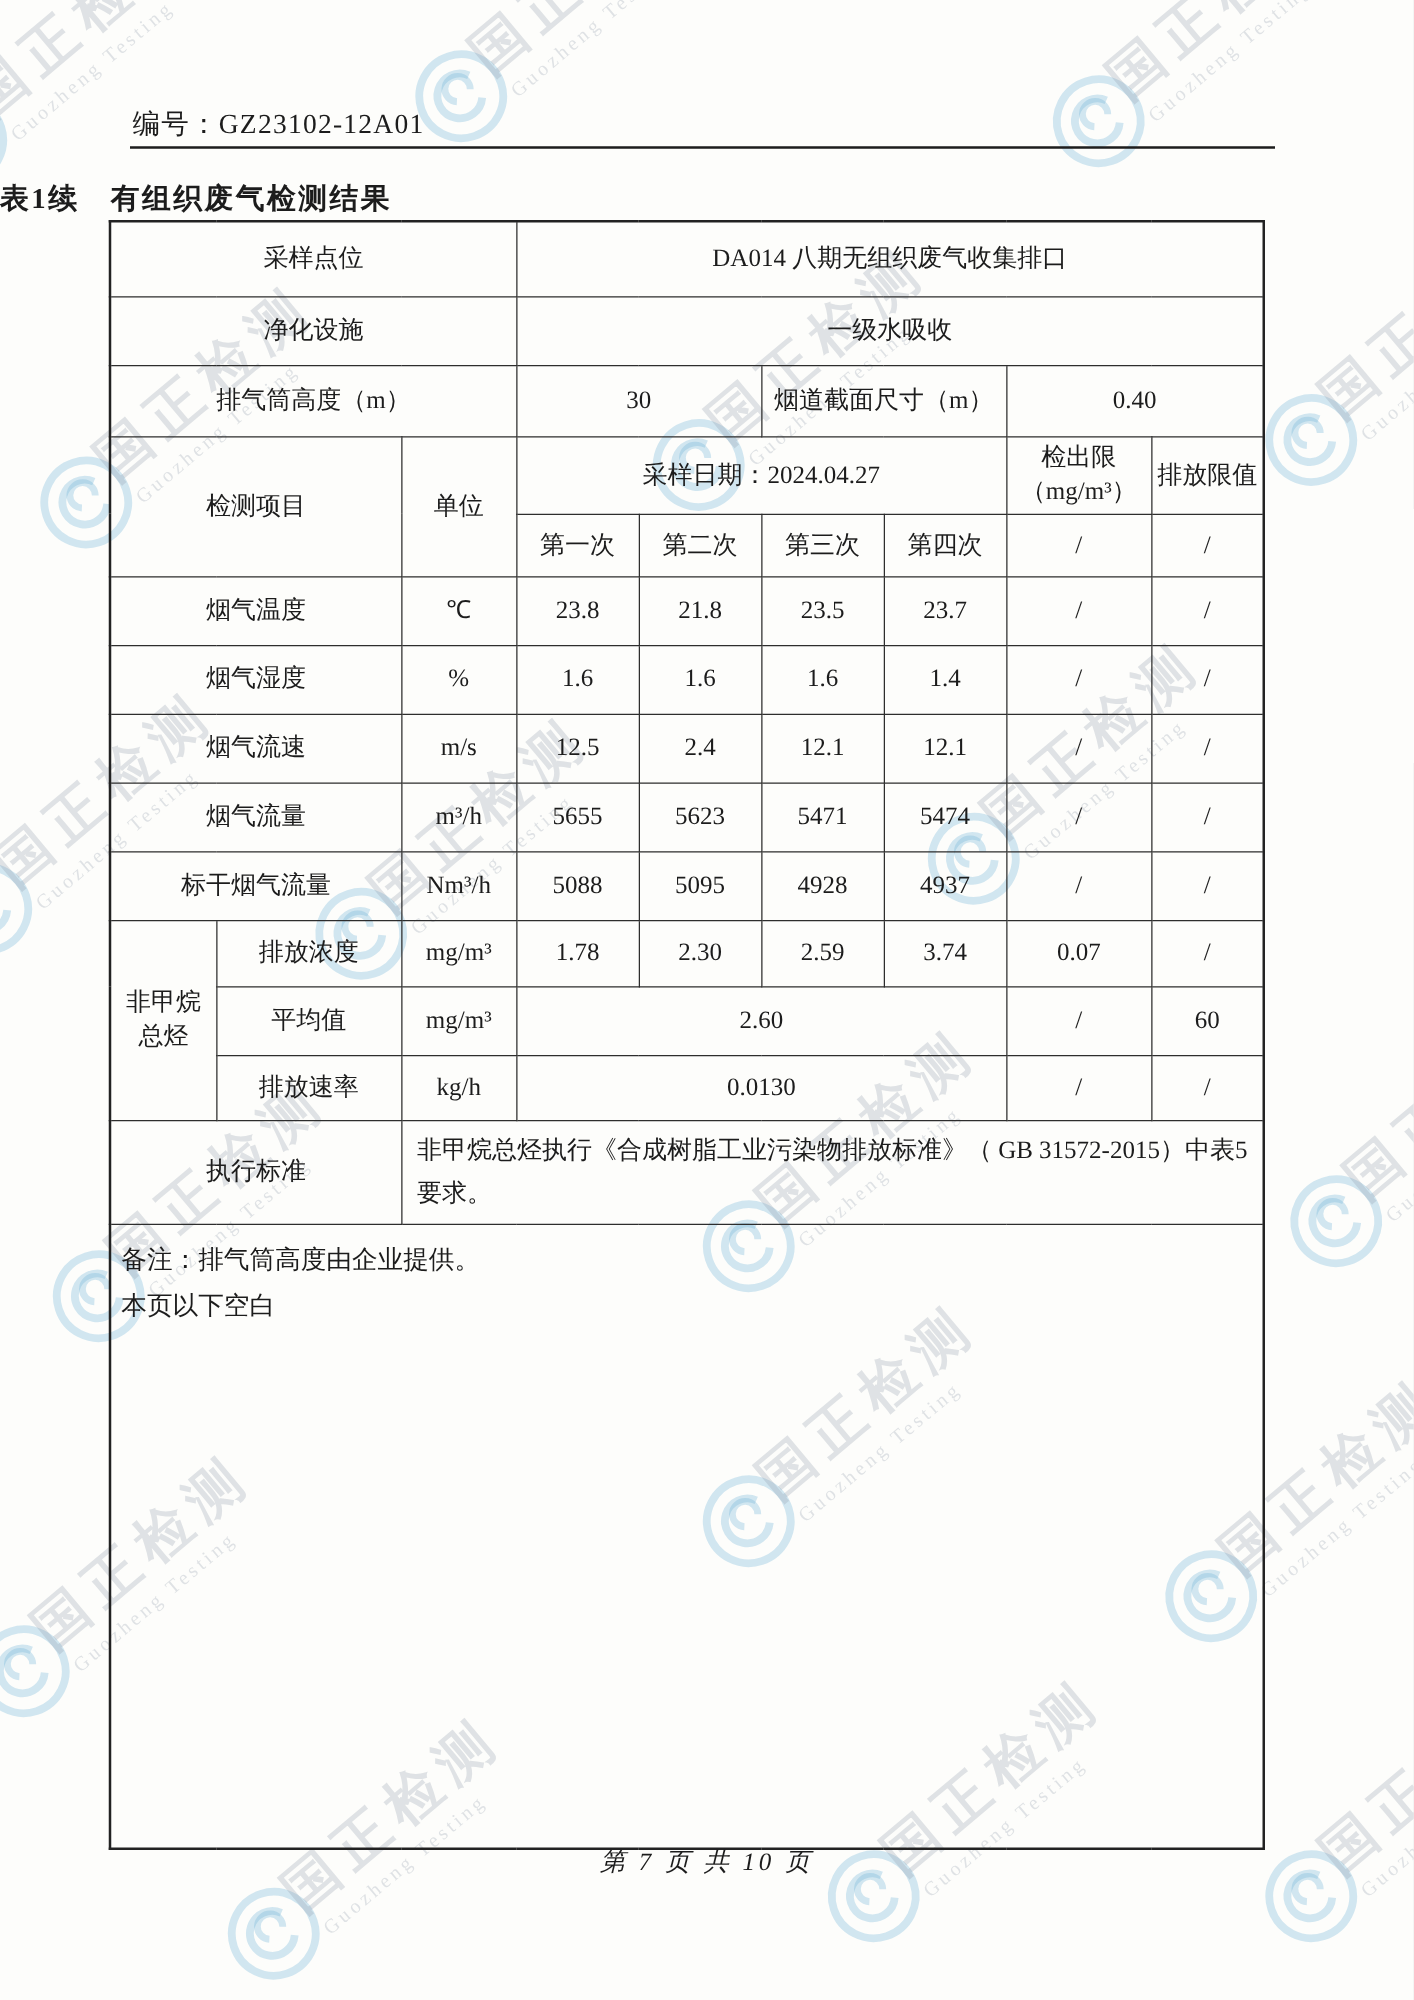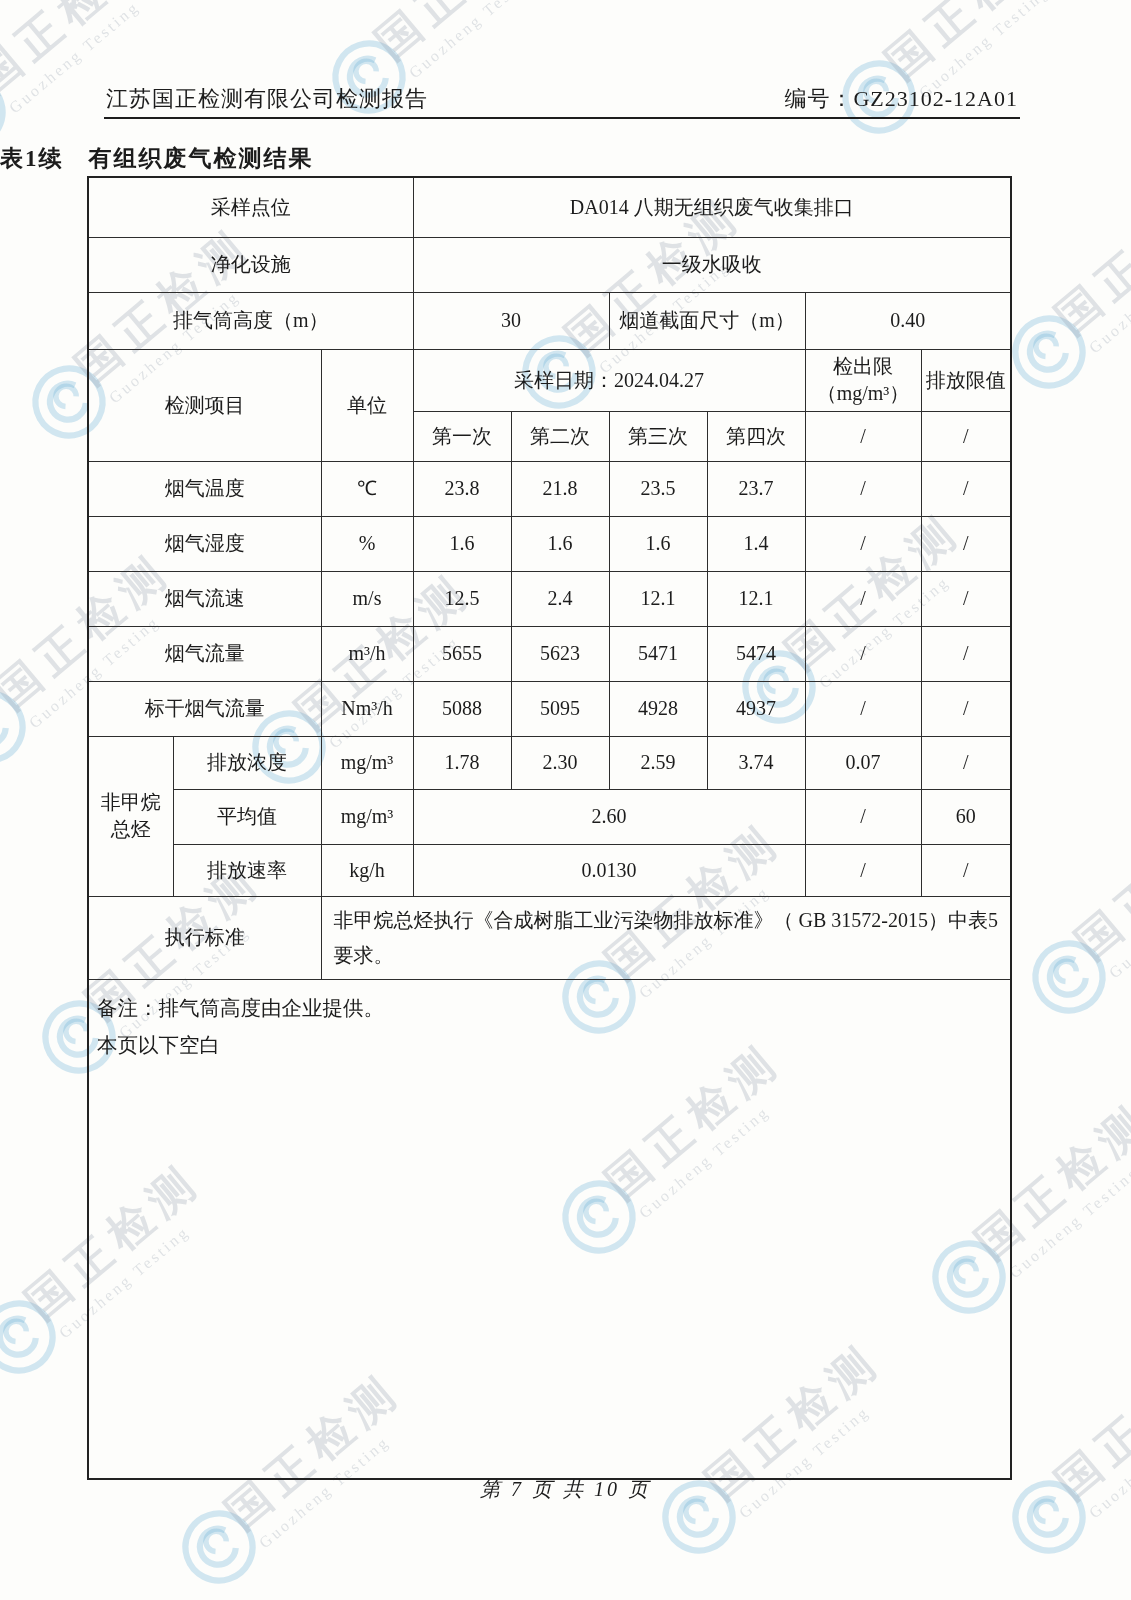--- a/index.html
+++ b/index.html
@@ -291,21 +291,20 @@
           </g>
         </svg>
         <div class="wm-text">
           <div class="wm-cn">国正检测</div>
           <div class="wm-en">Guozheng Testing</div>
         </div>
       </div>
     </div>
 
   <div class="doc-header">
-    <span>江苏国正检测有限公司检测报告</span>
     <span><span>编号：</span><span>GZ23102-12A01</span></span>
   </div>
   <div class="header-rule"></div>
 
   <div class="report-title">表1续　有组织废气检测结果</div>
 
   <div class="tbl-wrap">
     <table>
       <colgroup>
         <col style="width:85px">

